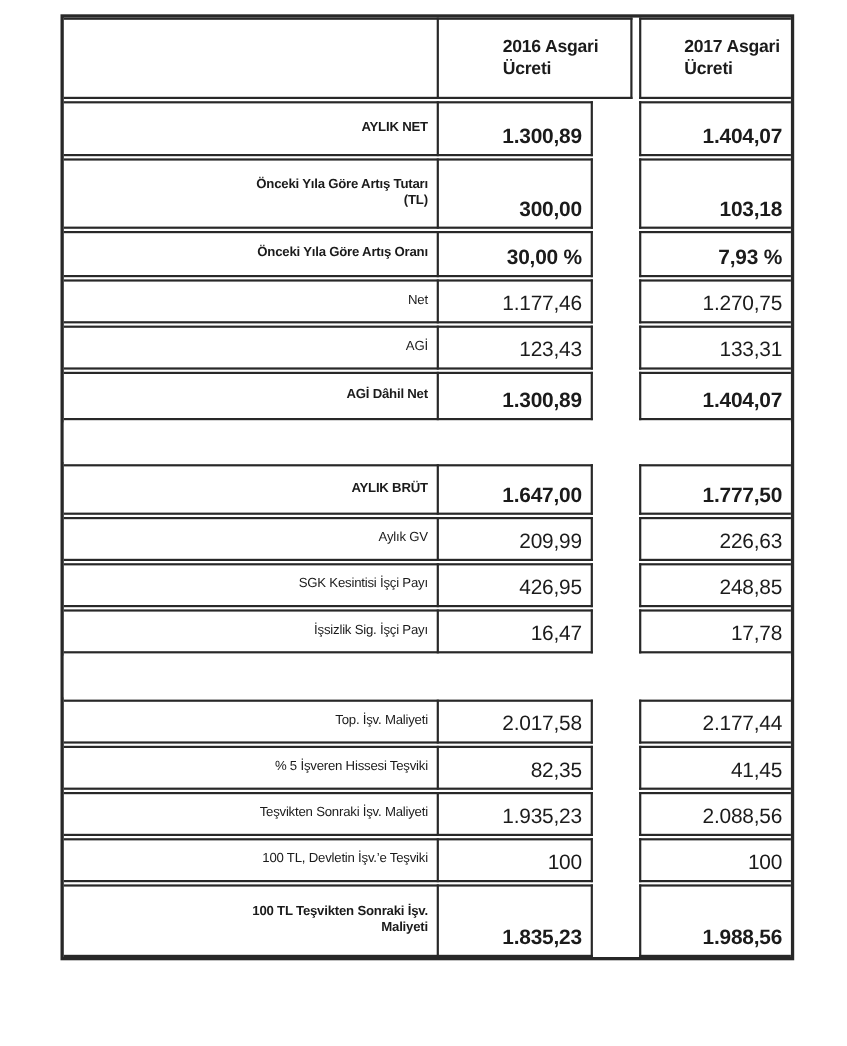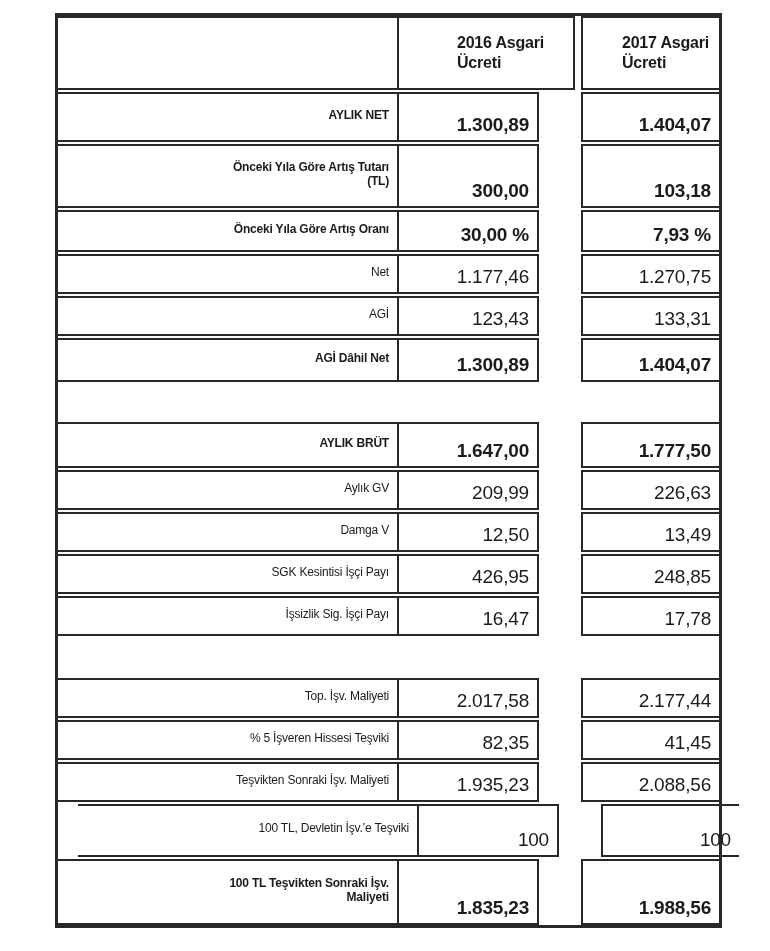--- a/index.html
+++ b/index.html
@@ -95,26 +95,20 @@
       <div class="gapcol"></div>
       <div class="cell val v17 bold">1.777,50</div>
     </div>
     <div class="trow" style="height: 40px;">
       <div class="cell label">Aylık GV</div>
       <div class="cell val v16">209,99</div>
       <div class="gapcol"></div>
       <div class="cell val v17">226,63</div>
     </div>
     <div class="trow" style="height: 40px;">
-      <div class="cell label">Damga V</div>
-      <div class="cell val v16">12,50</div>
-      <div class="gapcol"></div>
-      <div class="cell val v17">13,49</div>
-    </div>
-    <div class="trow" style="height: 40px;">
       <div class="cell label">SGK Kesintisi İşçi Payı</div>
       <div class="cell val v16">426,95</div>
       <div class="gapcol"></div>
       <div class="cell val v17">248,85</div>
     </div>
     <div class="trow" style="height: 40px;">
       <div class="cell label">İşsizlik Sig. İşçi Payı</div>
       <div class="cell val v16">16,47</div>
       <div class="gapcol"></div>
       <div class="cell val v17">17,78</div>
@@ -131,21 +125,21 @@
       <div class="cell val v16">82,35</div>
       <div class="gapcol"></div>
       <div class="cell val v17">41,45</div>
     </div>
     <div class="trow" style="height: 40px; border-radius: 14px;">
       <div class="cell label">Teşvikten Sonraki İşv. Maliyeti</div>
       <div class="cell val v16">1.935,23</div>
       <div class="gapcol"></div>
       <div class="cell val v17">2.088,56</div>
     </div>
-    <div class="trow" style="height: 53px; margin-left: 20px;">
+    <div class="trow" style="height: 40px;">
       <div class="cell label">100 TL, Devletin İşv.’e Teşviki</div>
       <div class="cell val v16">100</div>
       <div class="gapcol"></div>
       <div class="cell val v17">100</div>
     </div>
     <div class="trow" style="height: 66px;">
       <div class="cell label bold">100 TL Teşvikten Sonraki İşv.
 Maliyeti</div>
       <div class="cell val v16 bold">1.835,23</div>
       <div class="gapcol"></div>

